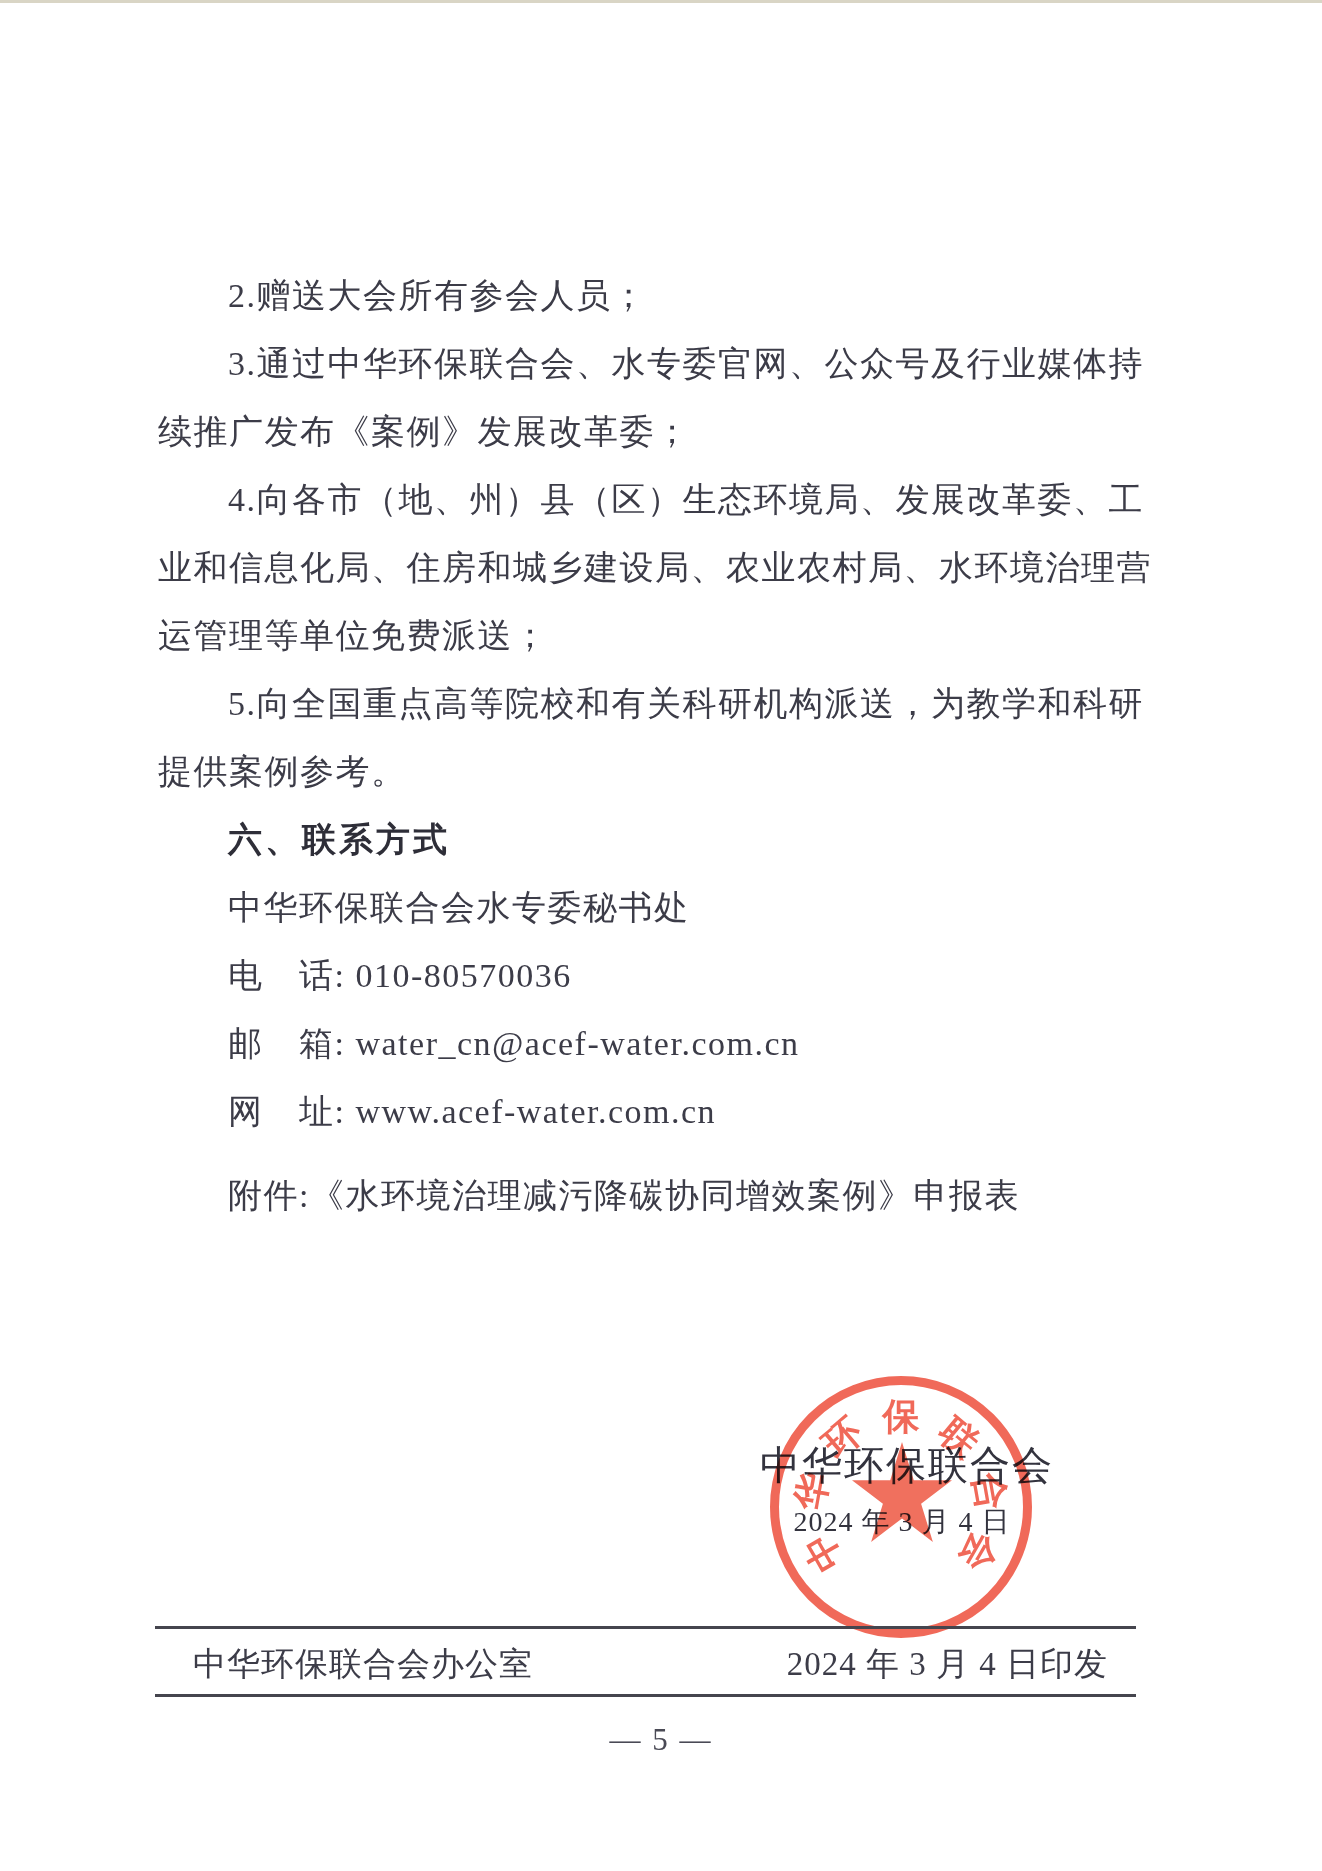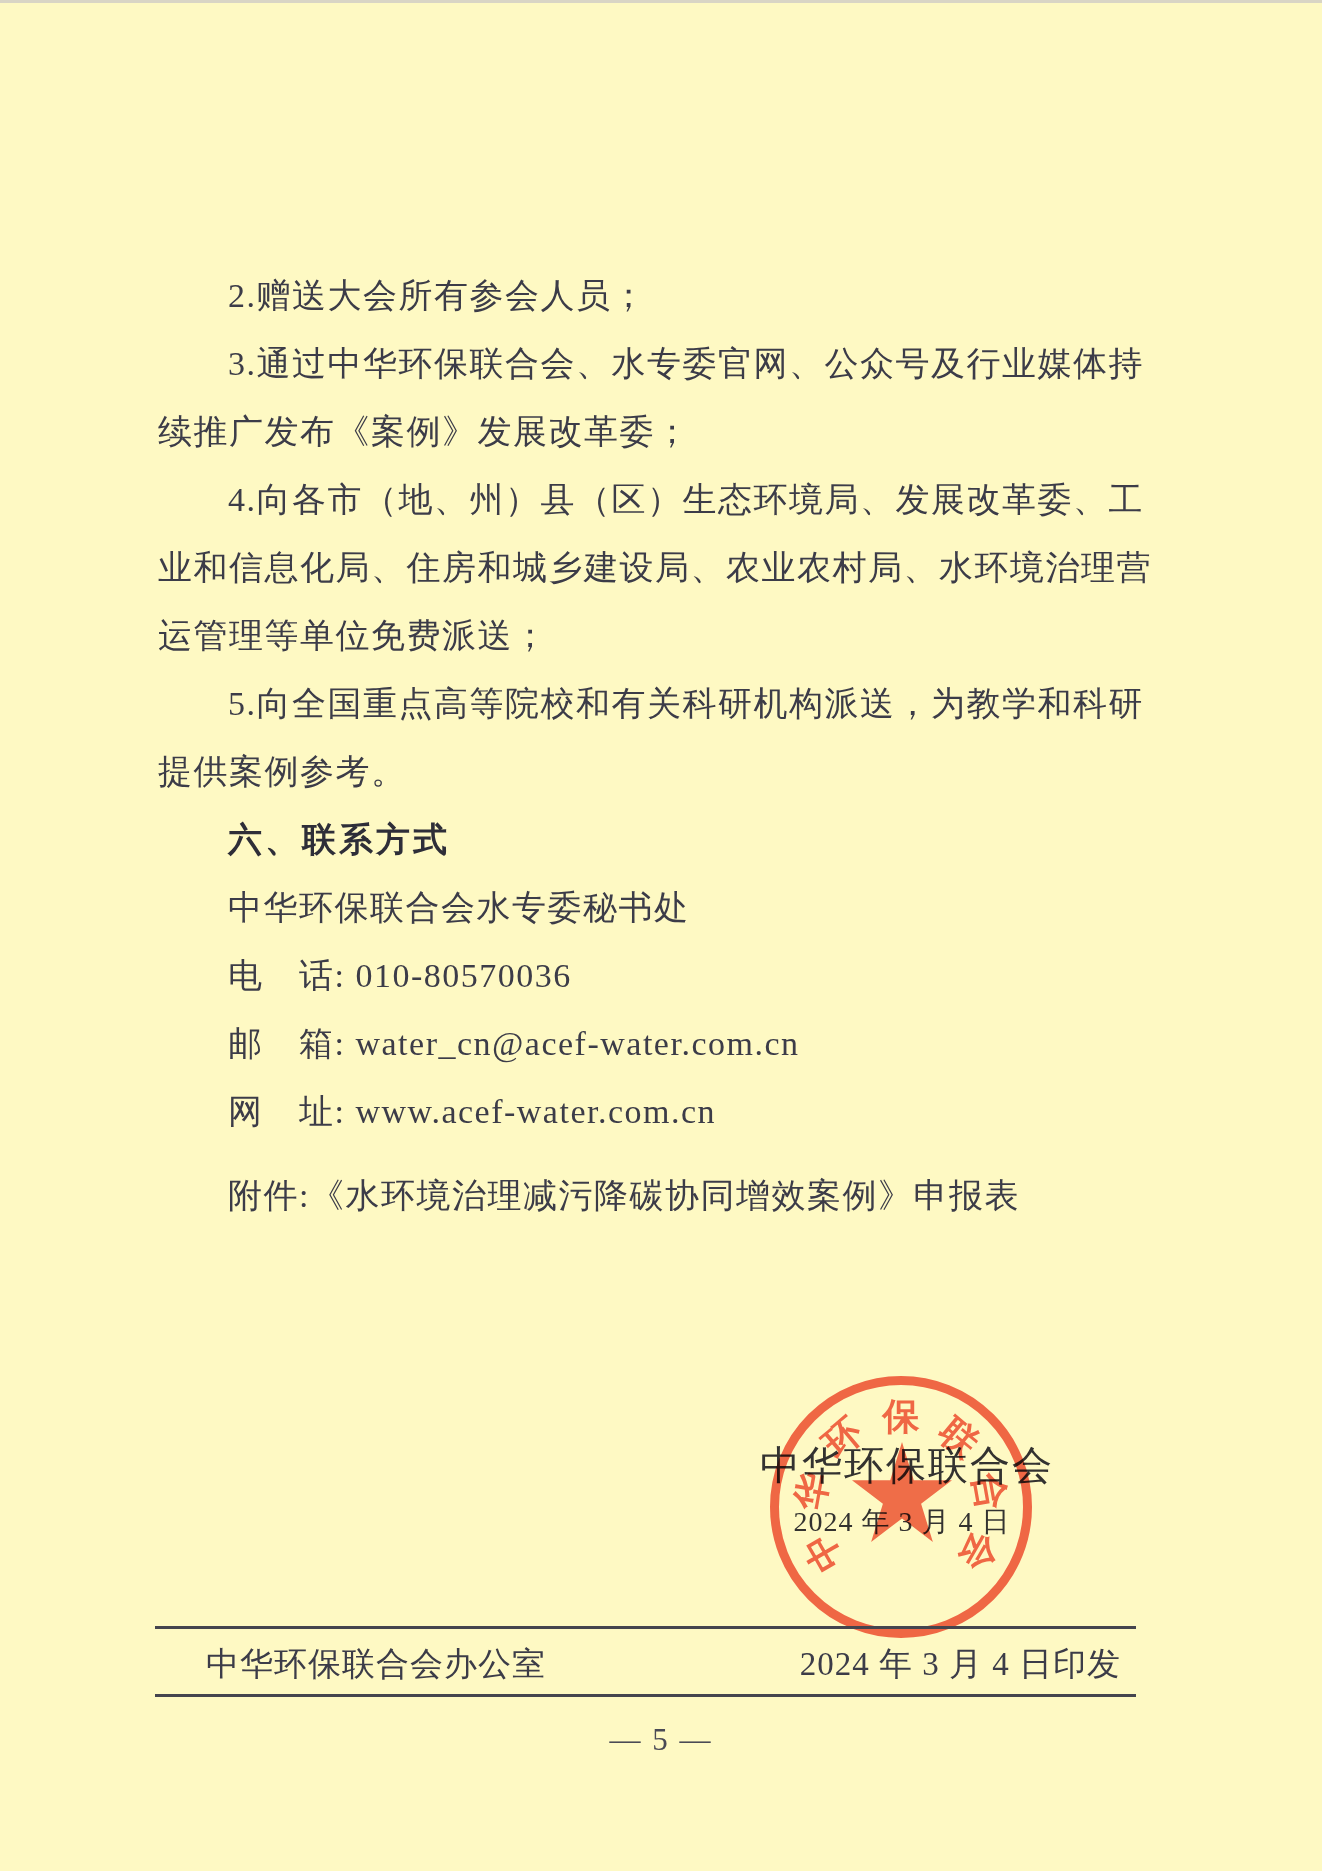--- a/index.html
+++ b/index.html
@@ -4,21 +4,21 @@
 <style>
   * { margin:0; padding:0; box-sizing:border-box; }
   html,body { width:1322px; height:1871px; }
   body {
     font-family: "Liberation Serif", "DejaVu Serif", serif;
     background:#e8e9ee;
   }
   .page {
     position:relative;
     width:1322px; height:1871px;
-    background:#fef9c3;
+    background:#ffffff;
     overflow:hidden;
     color:#3a3a46;
   }
   .page-top-edge {
     position:absolute; left:0; top:0; width:1322px; height:3px;
     background:#d9d5c5;
   }
   
   .content {
     position:absolute; left:158px; top:262px; width:1012px;
@@ -74,21 +74,21 @@
   .sc5 { transform:rotate(80deg)   translateY(-90px); }
   .sc6 { transform:rotate(120deg)  translateY(-90px); }
   
   .footer-rule {
     position:absolute; left:155px; width:981px; height:3px;
     background:#45454e; z-index:4;
   }
   .rule-top { top:1626px; }
   .rule-bottom { top:1694px; }
   .footer-row {
-    position:absolute; left:168px; top:1640px; width:981px; height:48px;
+    position:absolute; left:155px; top:1640px; width:981px; height:48px;
     display:flex; justify-content:space-between; align-items:center;
     font-size:33px; color:#3c3c48; z-index:4;
   }
   .footer-office { padding-left:38px; letter-spacing:1px; white-space:nowrap; }
   .footer-print-date { padding-right:28px; letter-spacing:1px; white-space:nowrap;text-align:right; }
   .page-number {
     position:absolute; left:0; top:1722px; width:1322px;
     text-align:center; font-size:31px; color:#4a4a55; letter-spacing:2px;
   }
 </style>

